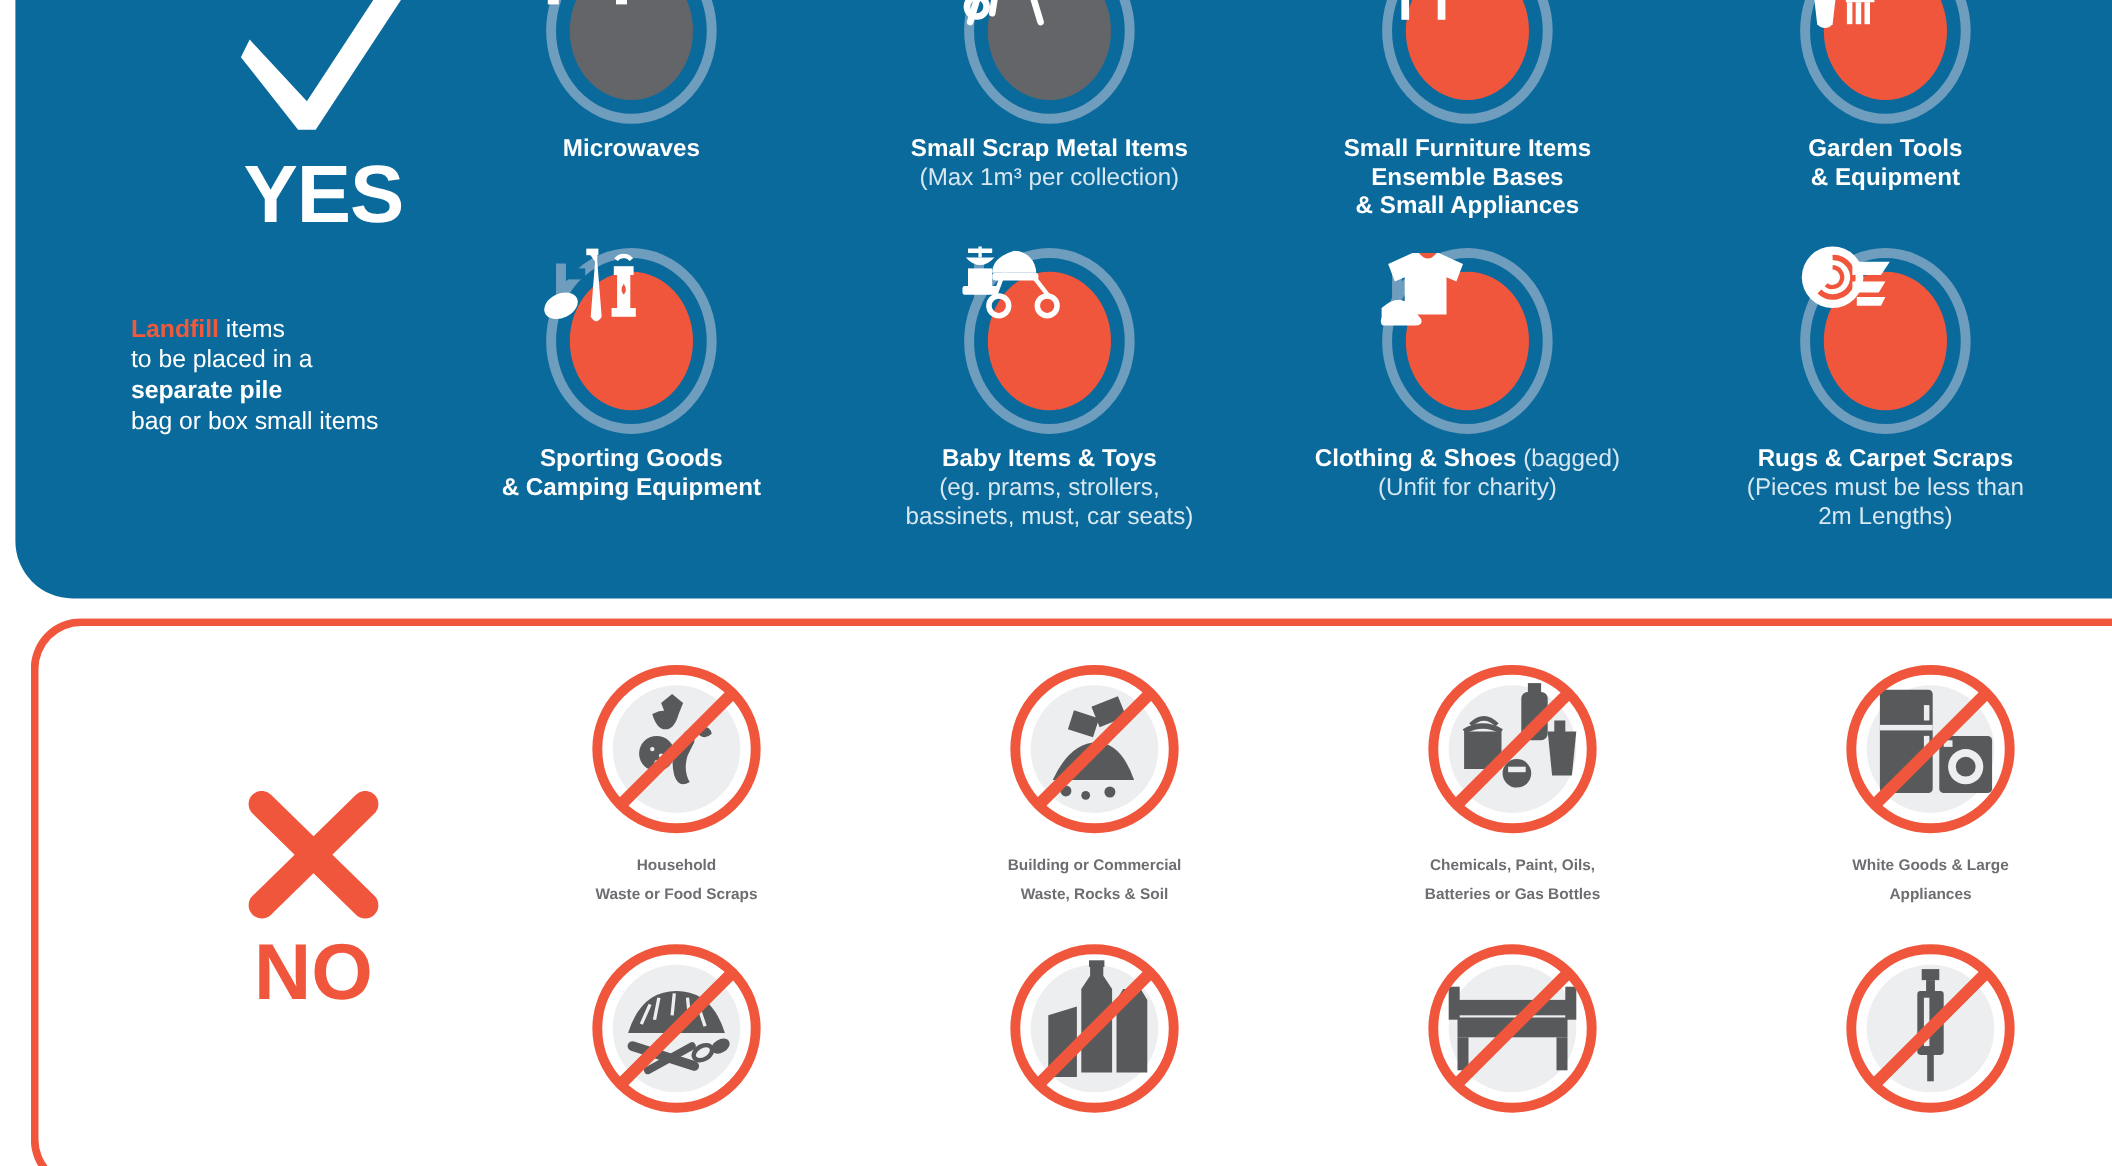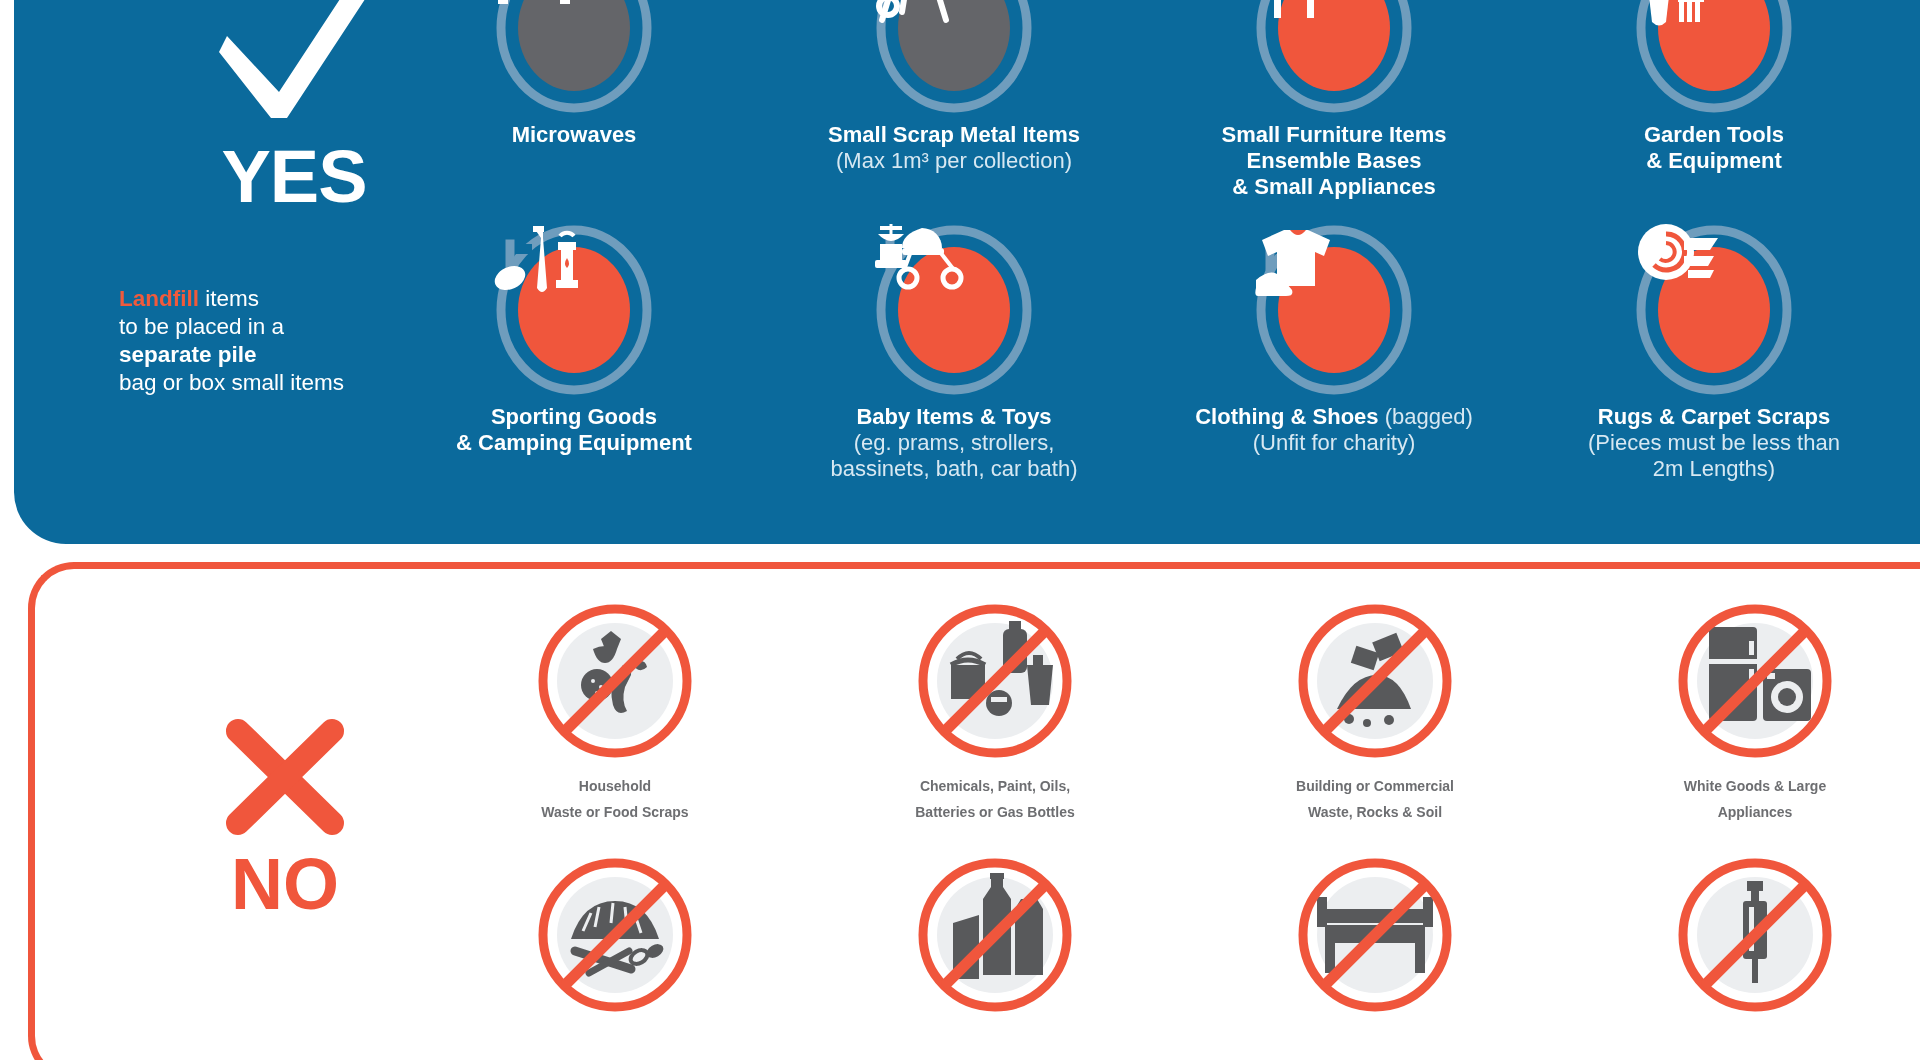--- a/index.html
+++ b/index.html
@@ -256,21 +256,21 @@
                 <path d="M68 30 l14 18" stroke="#ffffff" stroke-width="4"></path>
                 <path d="M38 32 l-6 16" stroke="#ffffff" stroke-width="4"></path>
                 <circle cx="36" cy="56" r="9" fill="none" stroke="#ffffff" stroke-width="5"></circle>
                 <circle cx="80" cy="56" r="9" fill="none" stroke="#ffffff" stroke-width="5"></circle>
               </svg>
             </div>
           </div>
           <div class="lbl">
             <span>Baby Items &amp; Toys</span><br>
             <span class="sub" style="white-space:pre-line">(eg. prams, strollers,
-bassinets, bath, car bath)</span>
+bassinets, must, car seats)</span>
           </div>
         </div>
 
         <div class="yes-cell">
           <div class="med">
             <svg width="164" height="176" viewBox="0 0 164 176">
               <ellipse cx="82" cy="88" rx="73" ry="80" fill="none" stroke="#6f9dbd" stroke-width="9"></ellipse>
               <rect x="6" y="22" width="34" height="10" fill="#0b6a9c"></rect>
               <path d="M18 22 L18 44" stroke="#6f9dbd" stroke-width="9" fill="none" stroke-linecap="square"></path>
               <ellipse cx="82" cy="88" rx="56" ry="63" fill="#f0563c"></ellipse>
@@ -345,20 +345,40 @@
                 <circle cx="70" cy="100" r="2" fill="#eceef0"></circle>
                 <path d="M96 72 q10 2 8 10 l-6 12 q-4 14 2 24 q-10 6 -14 -6 q-4 -16 2 -26 q4 -8 8 -14z" fill="#58595b"></path>
                 <path d="M104 70 q14 -6 16 4 q-8 8 -16 -4z" fill="#58595b"></path>
               </g>
               <circle cx="88" cy="88" r="72" fill="none" stroke="#f0563c" stroke-width="9"></circle>
               <path d="M40 136 L136 40" stroke="#f0563c" stroke-width="11" stroke-linecap="round"></path>
             </svg>
           </div>
           <div class="lbl" style="white-space:pre-line">Household
 Waste or Food Scraps</div>
+        </div>
+
+        <div class="no-cell">
+          <div class="nomed">
+            <svg width="176" height="176" viewBox="0 0 176 176">
+              <circle cx="88" cy="88" r="58" fill="#eceef0"></circle>
+              <g>
+                <rect x="88" y="44" width="26" height="20" transform="rotate(-22 101 54)" fill="#58595b"></rect>
+                <rect x="66" y="56" width="24" height="18" transform="rotate(18 78 65)" fill="#58595b"></rect>
+                <path d="M50 116 q16 -34 40 -34 q22 0 34 34z" fill="#58595b"></path>
+                <circle cx="62" cy="126" r="5" fill="#58595b"></circle>
+                <circle cx="80" cy="130" r="4" fill="#58595b"></circle>
+                <circle cx="102" cy="127" r="5" fill="#58595b"></circle>
+              </g>
+              <circle cx="88" cy="88" r="72" fill="none" stroke="#f0563c" stroke-width="9"></circle>
+              <path d="M40 136 L136 40" stroke="#f0563c" stroke-width="11" stroke-linecap="round"></path>
+            </svg>
+          </div>
+          <div class="lbl" style="white-space:pre-line">Building or Commercial
+Waste, Rocks &amp; Soil</div>
         </div>
 
         <div class="no-cell">
           <div class="nomed">
             <svg width="176" height="176" viewBox="0 0 176 176">
               <circle cx="88" cy="88" r="58" fill="#eceef0"></circle>
               <g>
                 <rect x="96" y="36" width="24" height="44" rx="6" fill="#58595b"></rect>
                 <rect x="102" y="28" width="12" height="10" fill="#58595b"></rect>
                 <path d="M44 72 h34 v34 h-34z" fill="#58595b"></path>
@@ -375,40 +395,20 @@
           </div>
           <div class="lbl" style="white-space:pre-line">Chemicals, Paint, Oils,
 Batteries or Gas Bottles</div>
         </div>
 
         <div class="no-cell">
           <div class="nomed">
             <svg width="176" height="176" viewBox="0 0 176 176">
               <circle cx="88" cy="88" r="58" fill="#eceef0"></circle>
               <g>
-                <rect x="88" y="44" width="26" height="20" transform="rotate(-22 101 54)" fill="#58595b"></rect>
-                <rect x="66" y="56" width="24" height="18" transform="rotate(18 78 65)" fill="#58595b"></rect>
-                <path d="M50 116 q16 -34 40 -34 q22 0 34 34z" fill="#58595b"></path>
-                <circle cx="62" cy="126" r="5" fill="#58595b"></circle>
-                <circle cx="80" cy="130" r="4" fill="#58595b"></circle>
-                <circle cx="102" cy="127" r="5" fill="#58595b"></circle>
-              </g>
-              <circle cx="88" cy="88" r="72" fill="none" stroke="#f0563c" stroke-width="9"></circle>
-              <path d="M40 136 L136 40" stroke="#f0563c" stroke-width="11" stroke-linecap="round"></path>
-            </svg>
-          </div>
-          <div class="lbl" style="white-space:pre-line">Building or Commercial
-Waste, Rocks &amp; Soil</div>
-        </div>
-
-        <div class="no-cell">
-          <div class="nomed">
-            <svg width="176" height="176" viewBox="0 0 176 176">
-              <circle cx="88" cy="88" r="58" fill="#eceef0"></circle>
-              <g>
                 <rect x="42" y="34" width="48" height="94" rx="4" fill="#58595b"></rect>
                 <rect x="42" y="66" width="48" height="5" fill="#eceef0"></rect>
                 <rect x="82" y="48" width="5" height="14" fill="#eceef0"></rect>
                 <rect x="82" y="76" width="5" height="14" fill="#eceef0"></rect>
                 <rect x="96" y="76" width="48" height="52" rx="4" fill="#58595b"></rect>
                 <circle cx="120" cy="104" r="16" fill="#eceef0"></circle>
                 <circle cx="120" cy="104" r="9" fill="#58595b"></circle>
                 <rect x="100" y="80" width="8" height="6" fill="#eceef0"></rect>
               </g>
               <circle cx="88" cy="88" r="72" fill="none" stroke="#f0563c" stroke-width="9"></circle>

